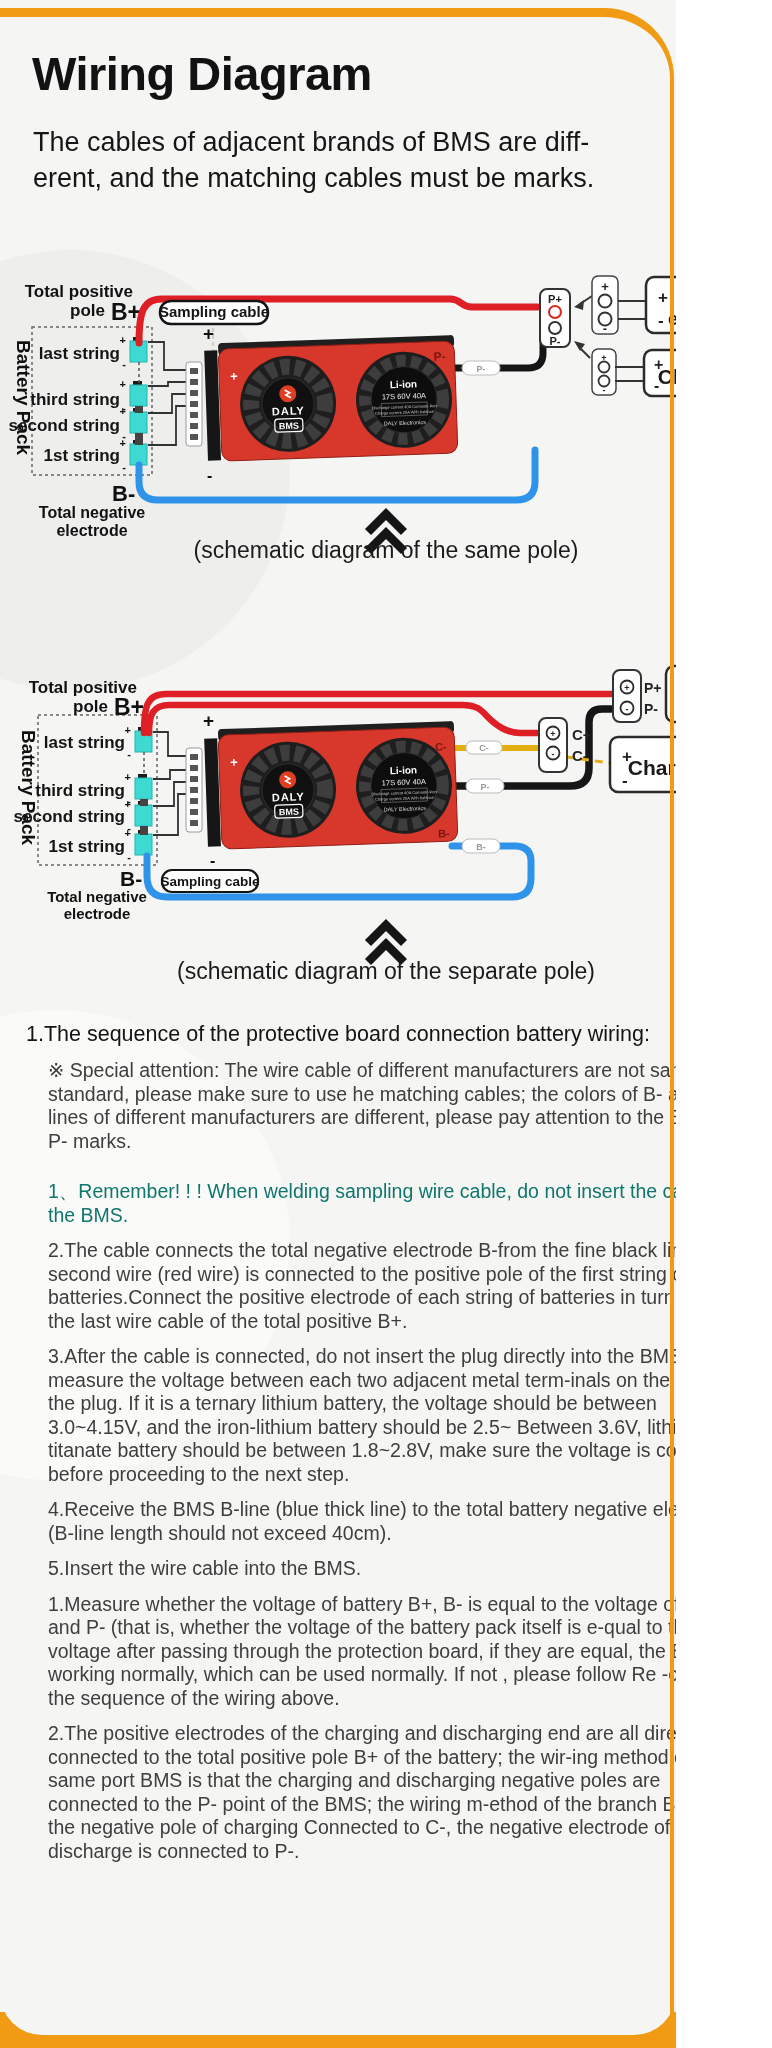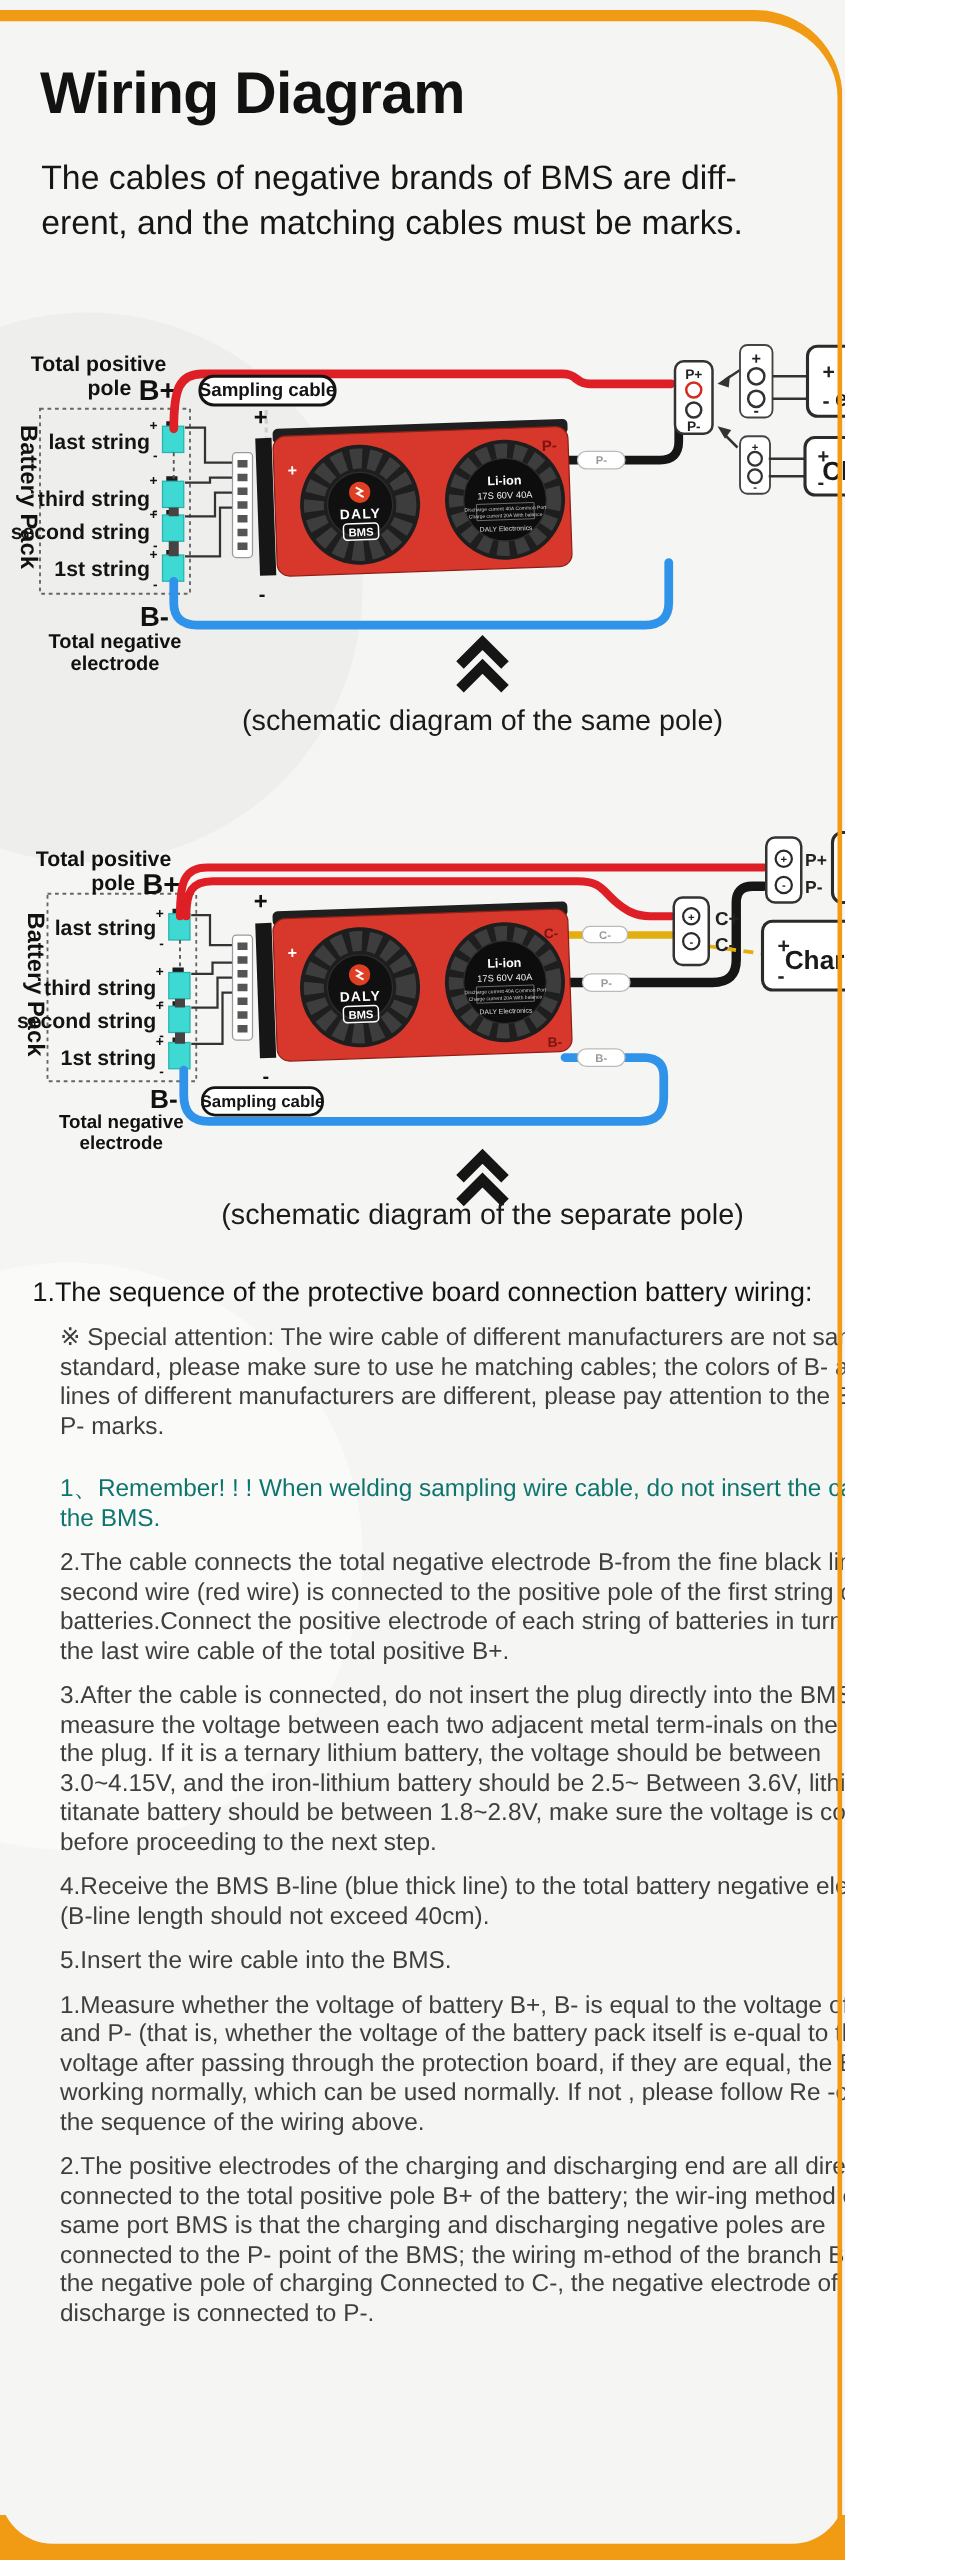--- a/index.html
+++ b/index.html
@@ -13,21 +13,21 @@
   .bottom-strip{position:absolute;left:0;right:0;bottom:0;height:36px;background:#F09B13;z-index:3;}
   .bottom-mask{position:absolute;left:0;right:0;bottom:13px;height:52px;background:#f5f5f3;
          border-bottom-left-radius:42px;border-bottom-right-radius:42px;z-index:4;}
   .pill-ico{position:absolute;left:684px;top:66px;width:40px;height:14px;z-index:2;}
   .pill-ico .gray{position:absolute;left:12px;top:1px;width:24px;height:12px;border-radius:7px;background:#c9c9c7;}
   .pill-ico .orange{position:absolute;left:0;top:0;width:24px;height:14px;border-radius:8px;background:#F09B13;}
   .title{position:absolute;left:32px;top:46px;font-size:47px;font-weight:bold;color:#121212;letter-spacing:-0.5px;z-index:1;}
   .subtitle{position:absolute;left:33px;top:124px;font-size:27px;line-height:36px;color:#161616;z-index:1;}
   .dia{position:absolute;left:0;z-index:1;}
   .caption{position:absolute;left:0;width:772px;text-align:center;font-size:23px;color:#1b1b1b;z-index:1;}
-  .cap1{top:563px;}
+  .cap1{top:537px;}
   .cap2{top:958px;}
   .sections{position:absolute;left:0;top:1022px;width:772px;box-sizing:border-box;padding:0 26px;z-index:1;}
   .sec-h{font-size:21.5px;font-weight:normal;color:#141414;margin:0;}
   .sec-h.h2{margin-top:26px;}
   .sec-h.h3{margin-top:20px;padding-left:24px;text-indent:-24px;line-height:29px;}
   .sections p{font-size:19.5px;line-height:23.5px;color:#3e3e3e;margin:12px 0 0 22px;}
   .sections p.p-red{color:#0f766e;margin-top:27px;}
   svg text{font-family:"Liberation Sans","DejaVu Sans",sans-serif;}
 </style>
 </head>
@@ -36,21 +36,21 @@
 <div id="stage">
   <div class="decor decor1"></div>
   <div class="decor decor2"></div>
 
   <div class="title">Wiring Diagram</div>
   <div class="pill-ico">
     <span class="gray"></span>
     <span class="orange"></span>
   </div>
   <div class="subtitle">
-    <div>The cables of negative brands of BMS are diff-</div>
+    <div>The cables of adjacent brands of BMS are diff-</div>
     <div>erent, and the matching cables must be marks.</div>
   </div>
 
   <svg class="dia" style="top:205px" width="772" height="395" viewBox="0 205 772 395">
 
     <g>
       <rect x="32" y="327" width="120" height="148" fill="none" stroke="#666" stroke-width="1.5" stroke-dasharray="3 3"></rect>
       <text transform="translate(17 340) rotate(90)" font-size="19" font-weight="bold" fill="#111">Battery Pack</text>
 
       <text x="133" y="297" text-anchor="end" font-size="17" font-weight="bold" fill="#111">Total positive</text>

